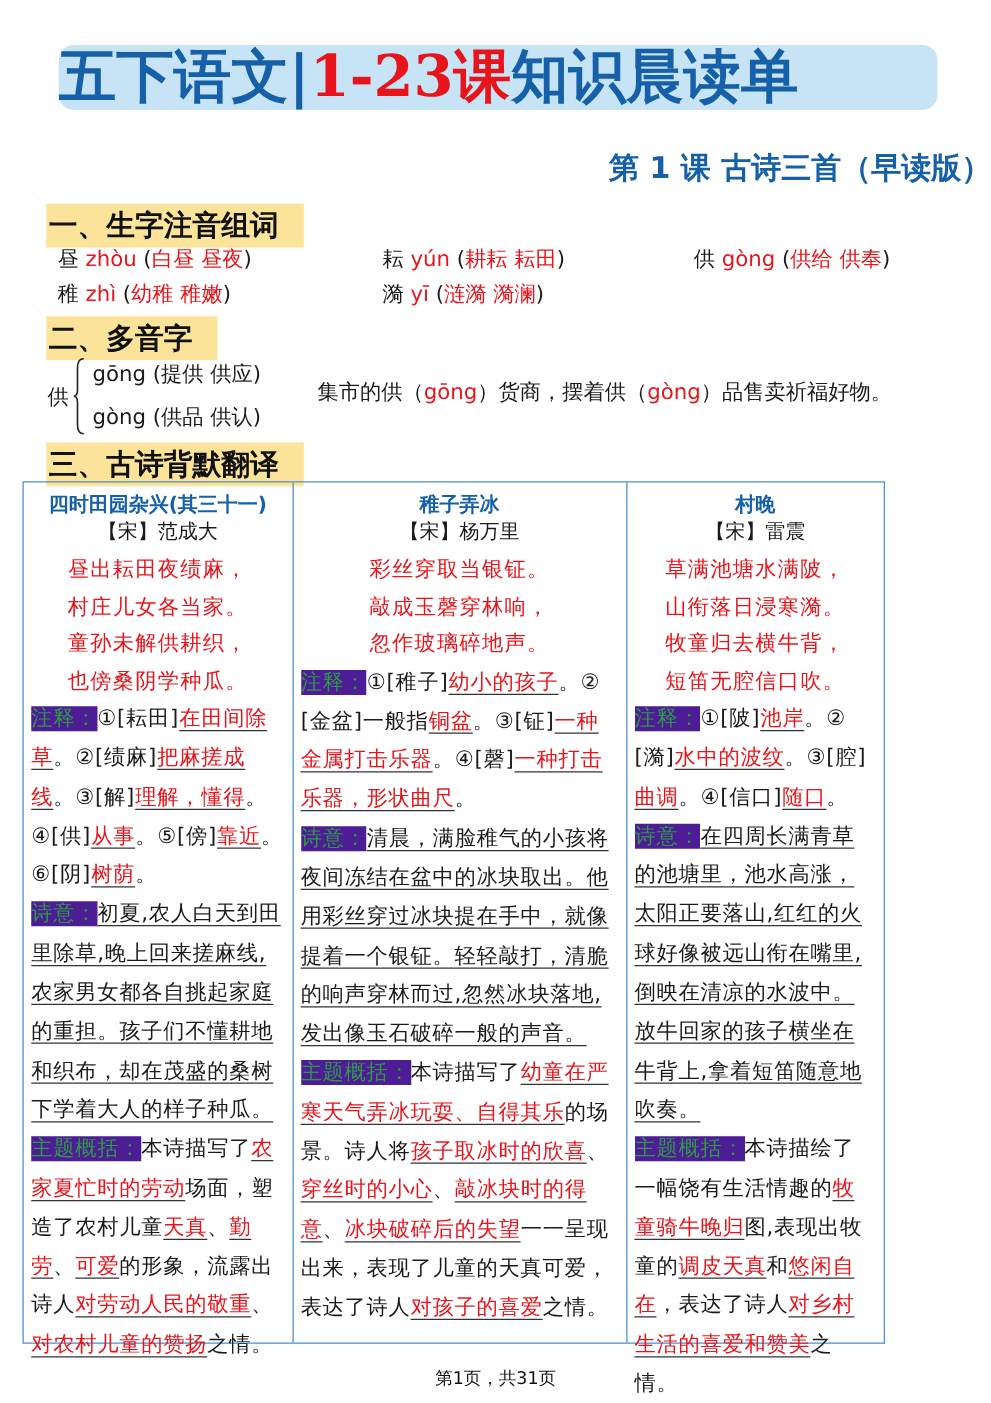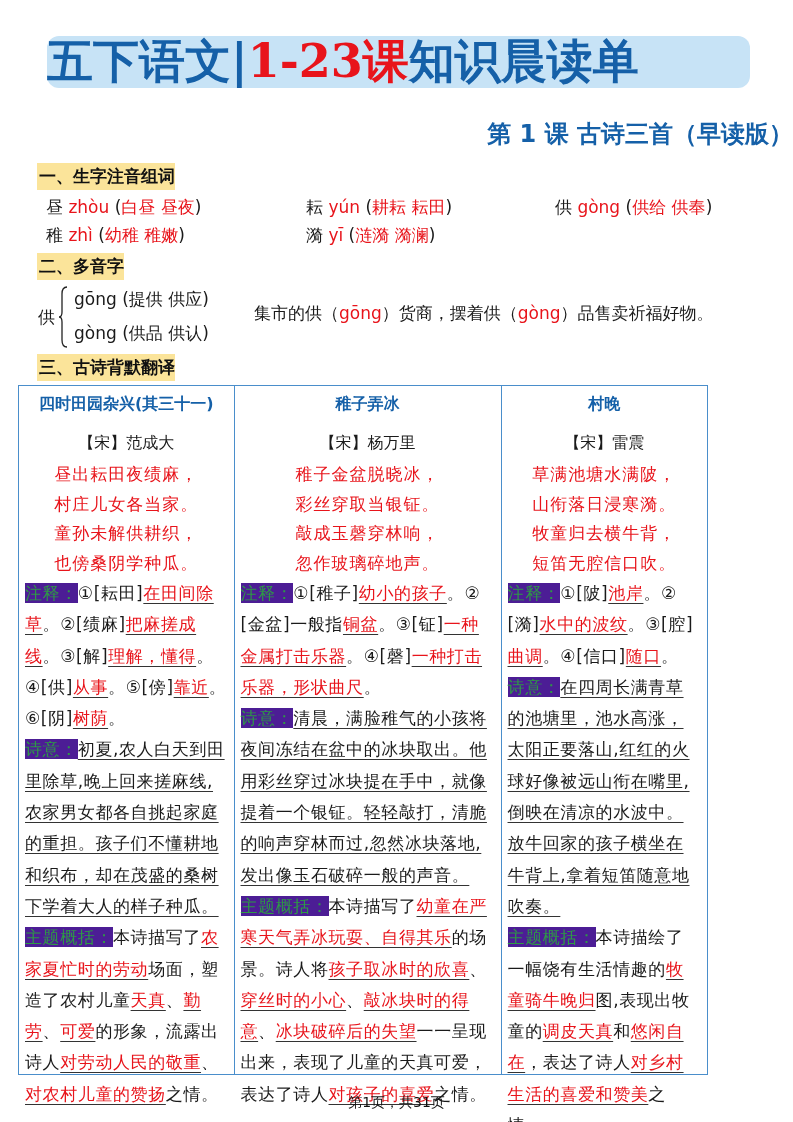--- a/index.html
+++ b/index.html
@@ -5,34 +5,34 @@
   html, body { margin: 0; padding: 0; background: #ffffff; }
   body { width: 793px; height: 1122px; position: relative; overflow: hidden;
          font-family: "DejaVu Sans", "Liberation Sans", sans-serif; color: #1a1a1a; }
   .banner { position: absolute; left: 47px; top: 36px; width: 703px; height: 52px;
             background: #c7e3f6; border-radius: 12px; display: flex; align-items: center; }
   .banner-title { font-family: "DejaVu Serif", "Liberation Serif", serif; font-weight: bold; font-size: 46px;
                   color: #1560a8; letter-spacing: 0px; white-space: nowrap; }
   .banner-title .red { color: #e8141b; }
   .lesson-title { position: absolute; left: 0; top: 118px; width: 793px; text-align: right;
                   font-weight: bold; font-size: 24px; color: #1560a8; }
-  .sec-head { position: absolute; left: 37px; background: #fbe49a; font-weight: bold; font-size: 17px;
-              padding: 2px 0 2px 2px; color: #111; }
+  .sec-head { position: absolute; left: 37px; background: #fbe49a; font-weight: bold; font-size: 23px;
+              padding: 2px 20px 2px 2px; color: #111; }
   .row { position: absolute; font-size: 17px; white-space: nowrap; }
   .red { color: #e8141b; }
   .pinyin { color: #e8141b; }
   .brace-wrap { position: absolute; left: 38px; top: 286px; height: 62px; }
   .brace { position: absolute; left: 20px; top: 0; width: 10px; height: 62px; }
   .table { position: absolute; left: 18px; top: 385px; width: 690px; height: 690px;
            border: 1.5px solid #4a8ecb; display: flex; box-sizing: border-box; }
   .col { border-right: 1.5px solid #4a8ecb; box-sizing: border-box; padding: 6px 6px 0 6px; position: relative; }
   .col:last-child { border-right: none; }
   .col1 { width: 237px; } .col2 { width: 294px; } .col3 { width: 226px; }
   .poem-title { text-align: center; font-weight: bold; font-size: 16px; color: #1560a8; margin-top: 2px; }
-  .author { text-align: center; font-size: 16px; margin-top: 18px; }
+  .author { text-align: center; font-size: 16px; margin-top: 0; }
   .lines { margin-top: 6px; }
   .line { color: #e8141b; font-size: 17px; line-height: 29.5px; text-align: center; letter-spacing: 1px; }
   .para { font-size: 17px; line-height: 31.3px; letter-spacing: 0.6px; word-break: break-all; }
   .tag { color: #2e9a45; background: #4c1d95; }
   .u { text-decoration: underline; text-decoration-color: #333; text-underline-offset: 4px; }
   .ur { color: #e8141b; text-decoration: underline; text-decoration-color: #333; text-underline-offset: 4px; }
   .footer { position: absolute; left: 0; top: 1094px; width: 793px; text-align: center; font-size: 14px; color: #111; }
 </style>
 </head>
 <body>
@@ -105,21 +105,20 @@
     </div>
     <div class="para"><span class="tag">注释：</span><span class="segs"><span>①[耘田]</span><span class="ur">在田间除草</span><span>。②[绩麻]</span><span class="ur">把麻搓成线</span><span>。③[解]</span><span class="ur">理解，懂得</span><span>。④[供]</span><span class="ur">从事</span><span>。⑤[傍]</span><span class="ur">靠近</span><span>。⑥[阴]</span><span class="ur">树荫</span><span>。</span></span></div>
     <div class="para"><span class="tag">诗意：</span><span class="u">初夏,农人白天到田里除草,晚上回来搓麻线,农家男女都各自挑起家庭的重担。孩子们不懂耕地和织布，却在茂盛的桑树下学着大人的样子种瓜。</span></div>
     <div class="para"><span class="tag">主题概括：</span><span class="segs"><span>本诗描写了</span><span class="ur">农家夏忙时的劳动</span><span>场面，塑造了农村儿童</span><span class="ur">天真</span><span>、</span><span class="ur">勤劳</span><span>、</span><span class="ur">可爱</span><span>的形象，流露出诗人</span><span class="ur">对劳动人民的敬重</span><span>、</span><span class="ur">对农村儿童的赞扬</span><span>之情。</span></span></div>
   </div>
 
   <div class="col col2">
     <div class="poem-title">稚子弄冰</div>
     <div class="author">【宋】杨万里</div>
     <div class="lines">
-      <div class="line">稚子金盆脱晓冰，</div>
       <div class="line">彩丝穿取当银钲。</div>
       <div class="line">敲成玉磬穿林响，</div>
       <div class="line">忽作玻璃碎地声。</div>
     </div>
     <div class="para"><span class="tag">注释：</span><span class="segs"><span>①[稚子]</span><span class="ur">幼小的孩子</span><span>。②[金盆]一般指</span><span class="ur">铜盆</span><span>。③[钲]</span><span class="ur">一种金属打击乐器</span><span>。④[磬]</span><span class="ur">一种打击乐器，形状曲尺</span><span>。</span></span></div>
     <div class="para"><span class="tag">诗意：</span><span class="u">清晨，满脸稚气的小孩将夜间冻结在盆中的冰块取出。他用彩丝穿过冰块提在手中，就像提着一个银钲。轻轻敲打，清脆的响声穿林而过,忽然冰块落地,发出像玉石破碎一般的声音。</span></div>
     <div class="para"><span class="tag">主题概括：</span><span class="segs"><span>本诗描写了</span><span class="ur">幼童在严寒天气弄冰玩耍、自得其乐</span><span>的场景。诗人将</span><span class="ur">孩子取冰时的欣喜</span><span>、</span><span class="ur">穿丝时的小心</span><span>、</span><span class="ur">敲冰块时的得意</span><span>、</span><span class="ur">冰块破碎后的失望</span><span>一一呈现出来，表现了儿童的天真可爱，表达了诗人</span><span class="ur">对孩子的喜爱</span><span>之情。</span></span></div>
   </div>
 
   <div class="col col3">

